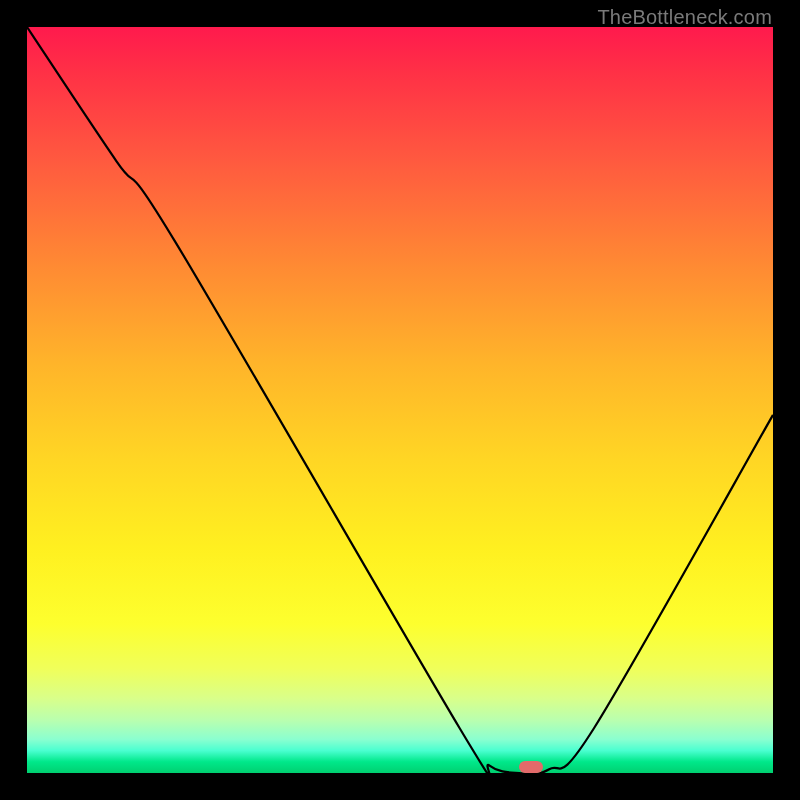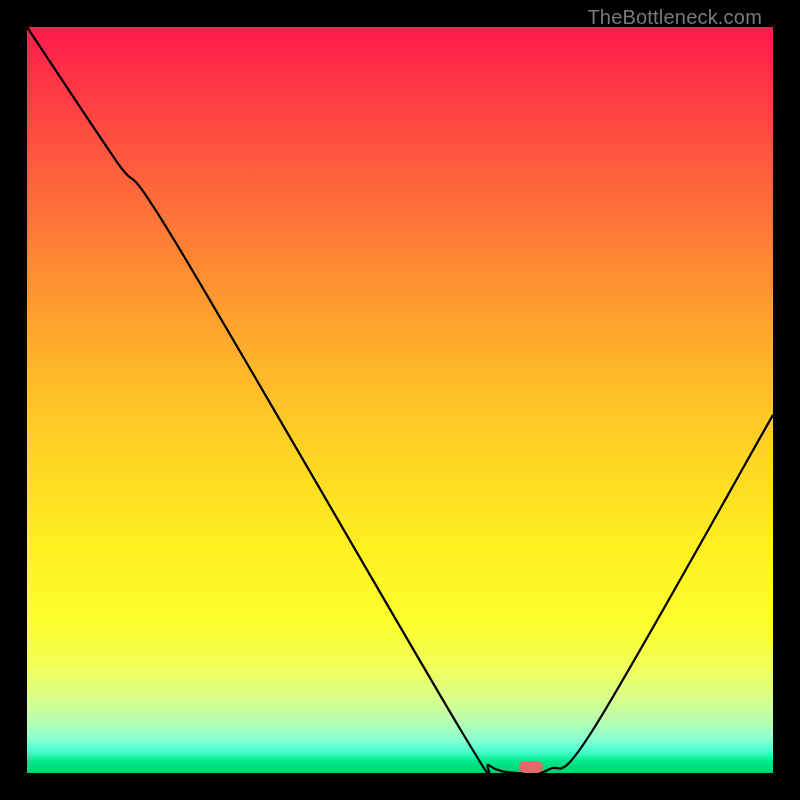--- a/index.html
+++ b/index.html
@@ -40,21 +40,21 @@
   }
   .curve {
     position: absolute;
     inset: 0;
     width: 746px;
     height: 746px;
   }
   .watermark {
     position: absolute;
     top: 6px;
-    right: 38px;
+    right: 28px;
     font-family: Arial, Helvetica, sans-serif;
     font-size: 20px;
     color: #7a7a7a;
     letter-spacing: 0.2px;
   }
   .marker {
     position: absolute;
     width: 24px;
     height: 12px;
     border-radius: 6px;

